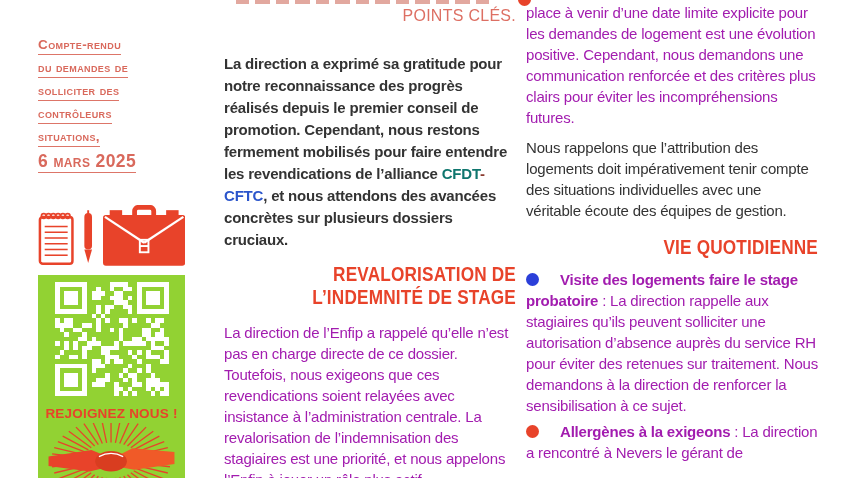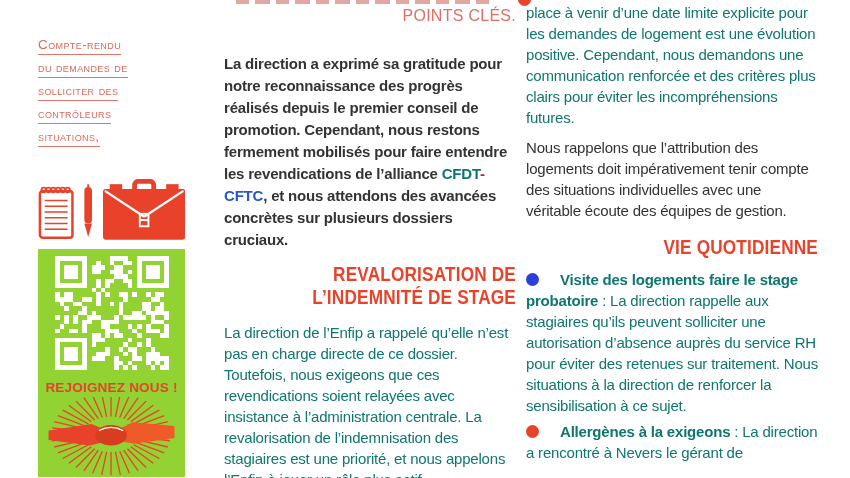--- a/index.html
+++ b/index.html
@@ -1,38 +1,38 @@
 <!DOCTYPE html>
 <html><head>
 <meta charset="utf-8">
 <style>
   html,body{margin:0;padding:0;background:#fff;}
   .page{position:relative;width:850px;height:478px;background:#ffffff;overflow:hidden;
         font-family:"Liberation Sans", sans-serif;color:#3f3f3f;}
 
   
   .sidebar{position:absolute;left:38px;top:0;width:147px;}
-  .sb-title{margin-top:37px;display:flex;flex-direction:column;align-items:flex-start;}
+  .sb-title{margin-top:37px;display:flex;flex-direction:column;align-items:flex-start;font-weight:bold;}
   .sb-line{font-variant:small-caps;font-size:13.5px;letter-spacing:.4px;color:#d9695c;
            border-bottom:1px solid #dd7568;padding-bottom:2px;margin-bottom:5px;line-height:15px;}
   .sb-line.big{font-size:17.5px;line-height:18px;}
   .sb-icons{margin-top:13px;display:flex;align-items:flex-end;gap:7px;height:76px;}
   .green-card{margin-top:8px;width:147px;height:228px;background:#92d233;overflow:hidden;
               display:flex;flex-direction:column;align-items:center;}
   .qr{margin-top:7px;width:122px;height:122px;display:block;}
   .join{margin-top:10px;font-size:13.5px;font-weight:800;color:#e8432a;letter-spacing:.2px;white-space:nowrap;}
   .handshake{margin-top:2px;width:147px;height:86px;display:block;}
   .burst line{stroke:#e8432a;stroke-width:1.4;}
 
   
   .col{position:absolute;top:0;}
   .mid{left:224px;width:292px;}
   .rightcol{left:526px;width:292px;}
   p{margin:0;}
-  .body{font-size:15px;line-height:21px;letter-spacing:-.2px;color:#0f766e;}
+  .body{font-size:15px;line-height:21px;letter-spacing:-.2px;color:#a21caf;}
   .bold{font-weight:normal;color:#333;}
   .intro{margin-top:27px;font-size:15px;line-height:22px;letter-spacing:-.2px;font-weight:bold;color:#333;}
   .cfdt{color:#0f766e;}
   .cftc{color:#2b55cb;text-align:center;}
   .dash{color:#8a3a2e;}
   .heading{margin:12px 0 0 -48px;width:340px;text-align:right;color:#e8432a;
            font-size:20px;font-weight:800;line-height:23px;letter-spacing:.2px;
            transform:scaleX(.86);transform-origin:top right;}
   .points{margin-top:2px;width:100%;text-align:right;color:#dd6f63;font-size:17px;font-weight:400;
           letter-spacing:.3px;transform:scaleX(.94);transform-origin:top right;}
@@ -56,20 +56,21 @@
 
 <div class="page">
 
   <aside class="sidebar">
     <div class="sb-title">
       <span class="sb-line">Compte-rendu</span>
       <span class="sb-line">du demandes de</span>
       <span class="sb-line">solliciter des</span>
       <span class="sb-line">contrôleurs</span>
       <span class="sb-line">situations,</span>
+      <span class="sb-line big">6 mars 2025</span>
     </div>
 
     <div class="sb-icons">
 
       <svg width="38" height="58" viewBox="0 0 38 58">
         <rect x="2" y="7" width="34" height="49" rx="3" fill="#fff" stroke="#e8432a" stroke-width="2.6"></rect>
         <g stroke="#e8432a" stroke-width="1.8" fill="none">
           <circle cx="6" cy="6" r="2.4"></circle>
             <circle cx="11" cy="6" r="2.4"></circle>
             <circle cx="16" cy="6" r="2.4"></circle>
@@ -451,17 +452,17 @@
 
   <section class="col rightcol">
     <span class="partial-dot"></span>
 
     <p class="body">place à venir d’une date limite explicite pour les demandes de logement est une évolution positive. Cependant, nous demandons une communication renforcée et des critères plus clairs pour éviter les incompréhensions futures.</p>
 
     <p class="body bold">Nous rappelons que l’attribution des logements doit impérativement tenir compte des situations individuelles avec une véritable écoute des équipes de gestion.</p>
 
     <h2 class="heading">VIE QUOTIDIENNE</h2>
 
-    <p class="body bullet"><span class="dot blue"></span><b>Visite des logements faire le stage probatoire</b><span> : La direction rappelle aux stagiaires qu’ils peuvent solliciter une autorisation d’absence auprès du service RH pour éviter des retenues sur traitement. Nous situations à la direction de renforcer la sensibilisation à ce sujet.</span></p>
+    <p class="body bullet"><span class="dot blue"></span><b>Visite des logements faire le stage probatoire</b><span> : La direction rappelle aux stagiaires qu’ils peuvent solliciter une autorisation d’absence auprès du service RH pour éviter des retenues sur traitement. Nous demandons à la direction de renforcer la sensibilisation à ce sujet.</span></p>
 
     <p class="body bullet"><span class="dot red"></span><b>Allergènes à la exigeons</b><span> :  La direction a rencontré à Nevers le gérant de</span></p>
   </section>
 </div>
 
 </body></html>

